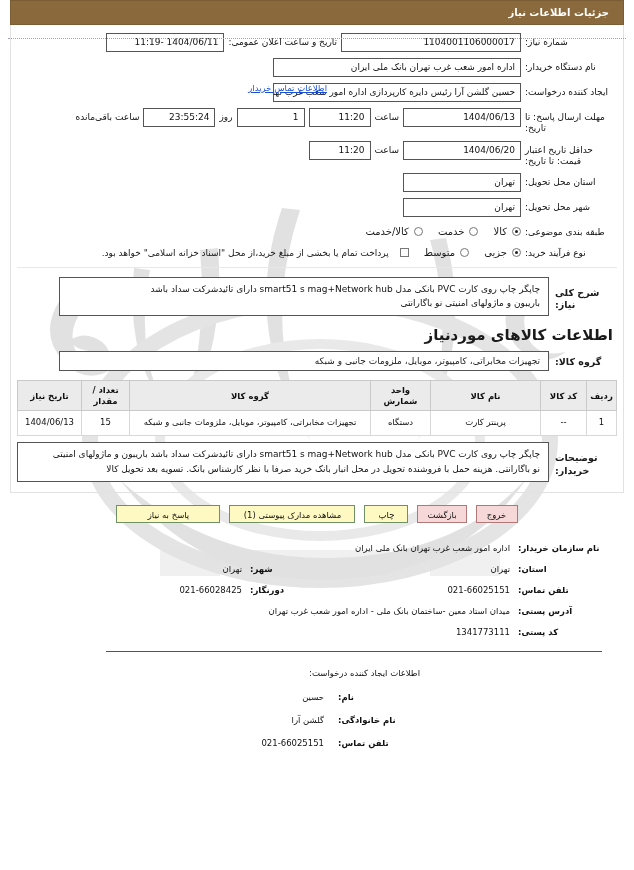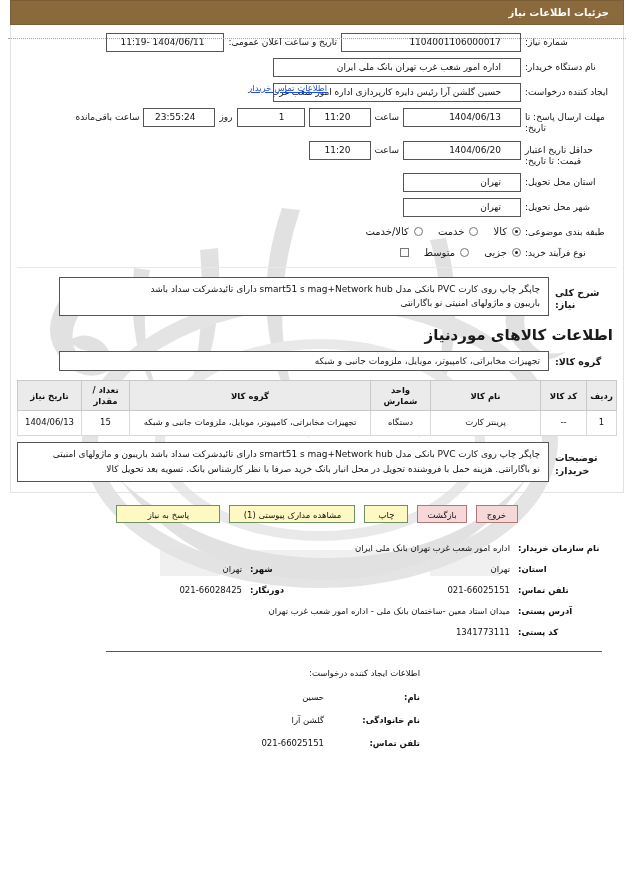--- a/index.html
+++ b/index.html
@@ -72,21 +72,21 @@
     color: #111;
     padding-top: 4px;
     line-height: 1.25;
   }
 
   .fld {
     border: 1px solid #555;
     background: #fff;
     height: 19px;
     line-height: 17px;
-    padding: 0 19px;
+    padding: 0 5px;
     font-size: 9px;
     text-align: right;
     color: #111;
     white-space: nowrap;
     overflow: hidden;
   }
   .fld.num { font-family: "DejaVu Sans", sans-serif; }
   .w-big   { width: 180px; }
   .w-wide  { width: 248px; }
   .w-date  { width: 118px; }
@@ -266,21 +266,21 @@
   .hr-thin { border-top: 1px solid #555; margin: 14px 18px 16px 92px; }
 
   .creator-title {
     font-size: 8.5px;
     text-align: right;
     margin: 0 0 14px 0;
     padding-right: 200px;
     color: #111;
   }
   .crow2 { display: flex; align-items: baseline; margin-bottom: 13px; font-size: 8.5px; padding-right: 200px; }
-  .crow2 .clbl { width: 96px; text-align: right; padding-left: 14px; }
+  .crow2 .clbl { width: 96px; text-align: left; padding-left: 14px; }
 </style>
 </head>
 <body>
 
 <div class="watermark">
   <svg viewBox="0 0 634 560" xmlns="http://www.w3.org/2000/svg" aria-hidden="true">
     <g fill="#d8d8d8" opacity="0.75">
       <path d="M60 150 q-22 34 4 62 q22 24 50 6 q-28 4 -38 -16 q-10 -22 8 -44 z"></path>
       <path d="M70 190 q16 -10 32 2 q14 12 2 26 q-6 -16 -20 -18 q-10 -2 -14 -10 z"></path>
       <path d="M150 120 q-14 70 10 130 q-34 -50 -26 -132 z"></path>
@@ -373,20 +373,21 @@
     </div>
 
     <div class="frow">
       <div class="lbl">نوع فرآیند خرید:</div>
       <div class="radio-row" style="padding-top:3px;">
         <span class="rad on"></span>
         <span class="opt-txt">جزیی</span>
         <span class="rad"></span>
         <span class="opt-txt">متوسط</span>
         <span class="chk"></span>
+        <span class="note-txt" style="margin-right:6px;">پرداخت تمام یا بخشی از مبلغ خرید،از محل "اسناد خزانه اسلامی" خواهد بود.</span>
       </div>
       <div class="spacer"></div>
     </div>
 
     <div class="divider"></div>
 
     <div class="descrow">
       <div class="desclbl">شرح کلی نیاز:</div>
       <div class="descbox">
         <div>چاپگر چاپ روی کارت PVC بانکی مدل smart51 s mag+Network hub دارای تائیدشرکت سداد باشد</div>

